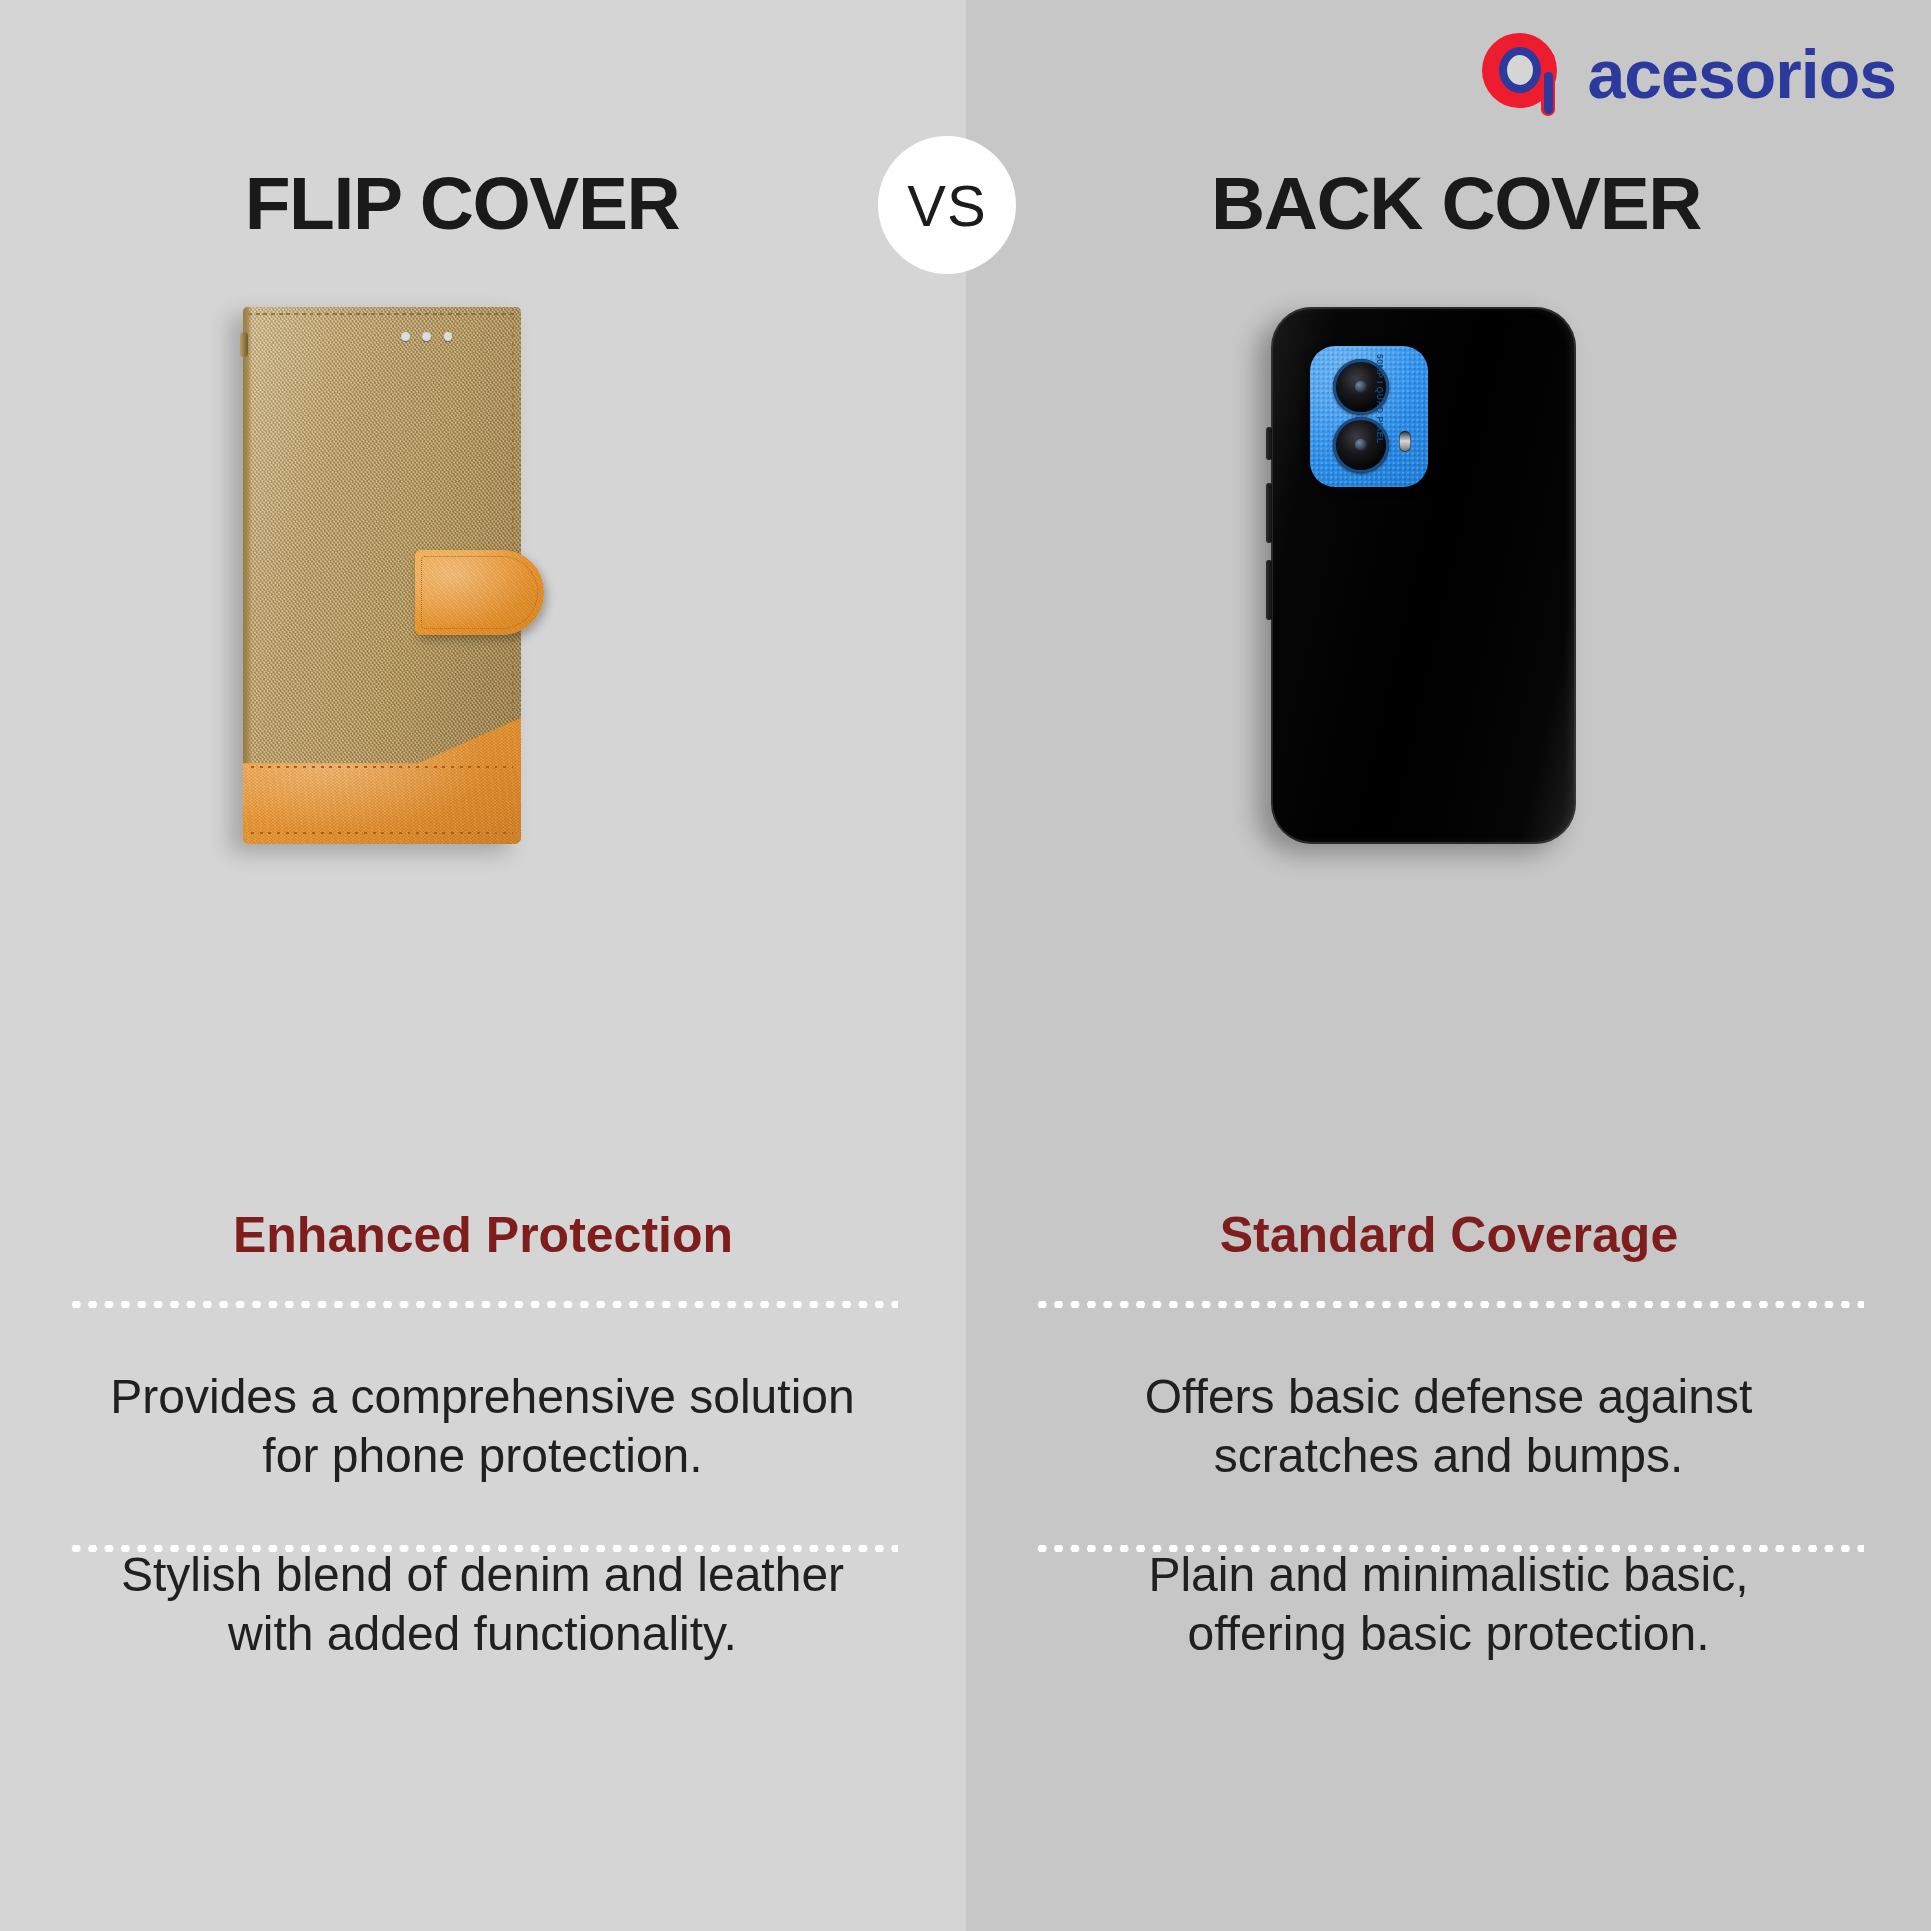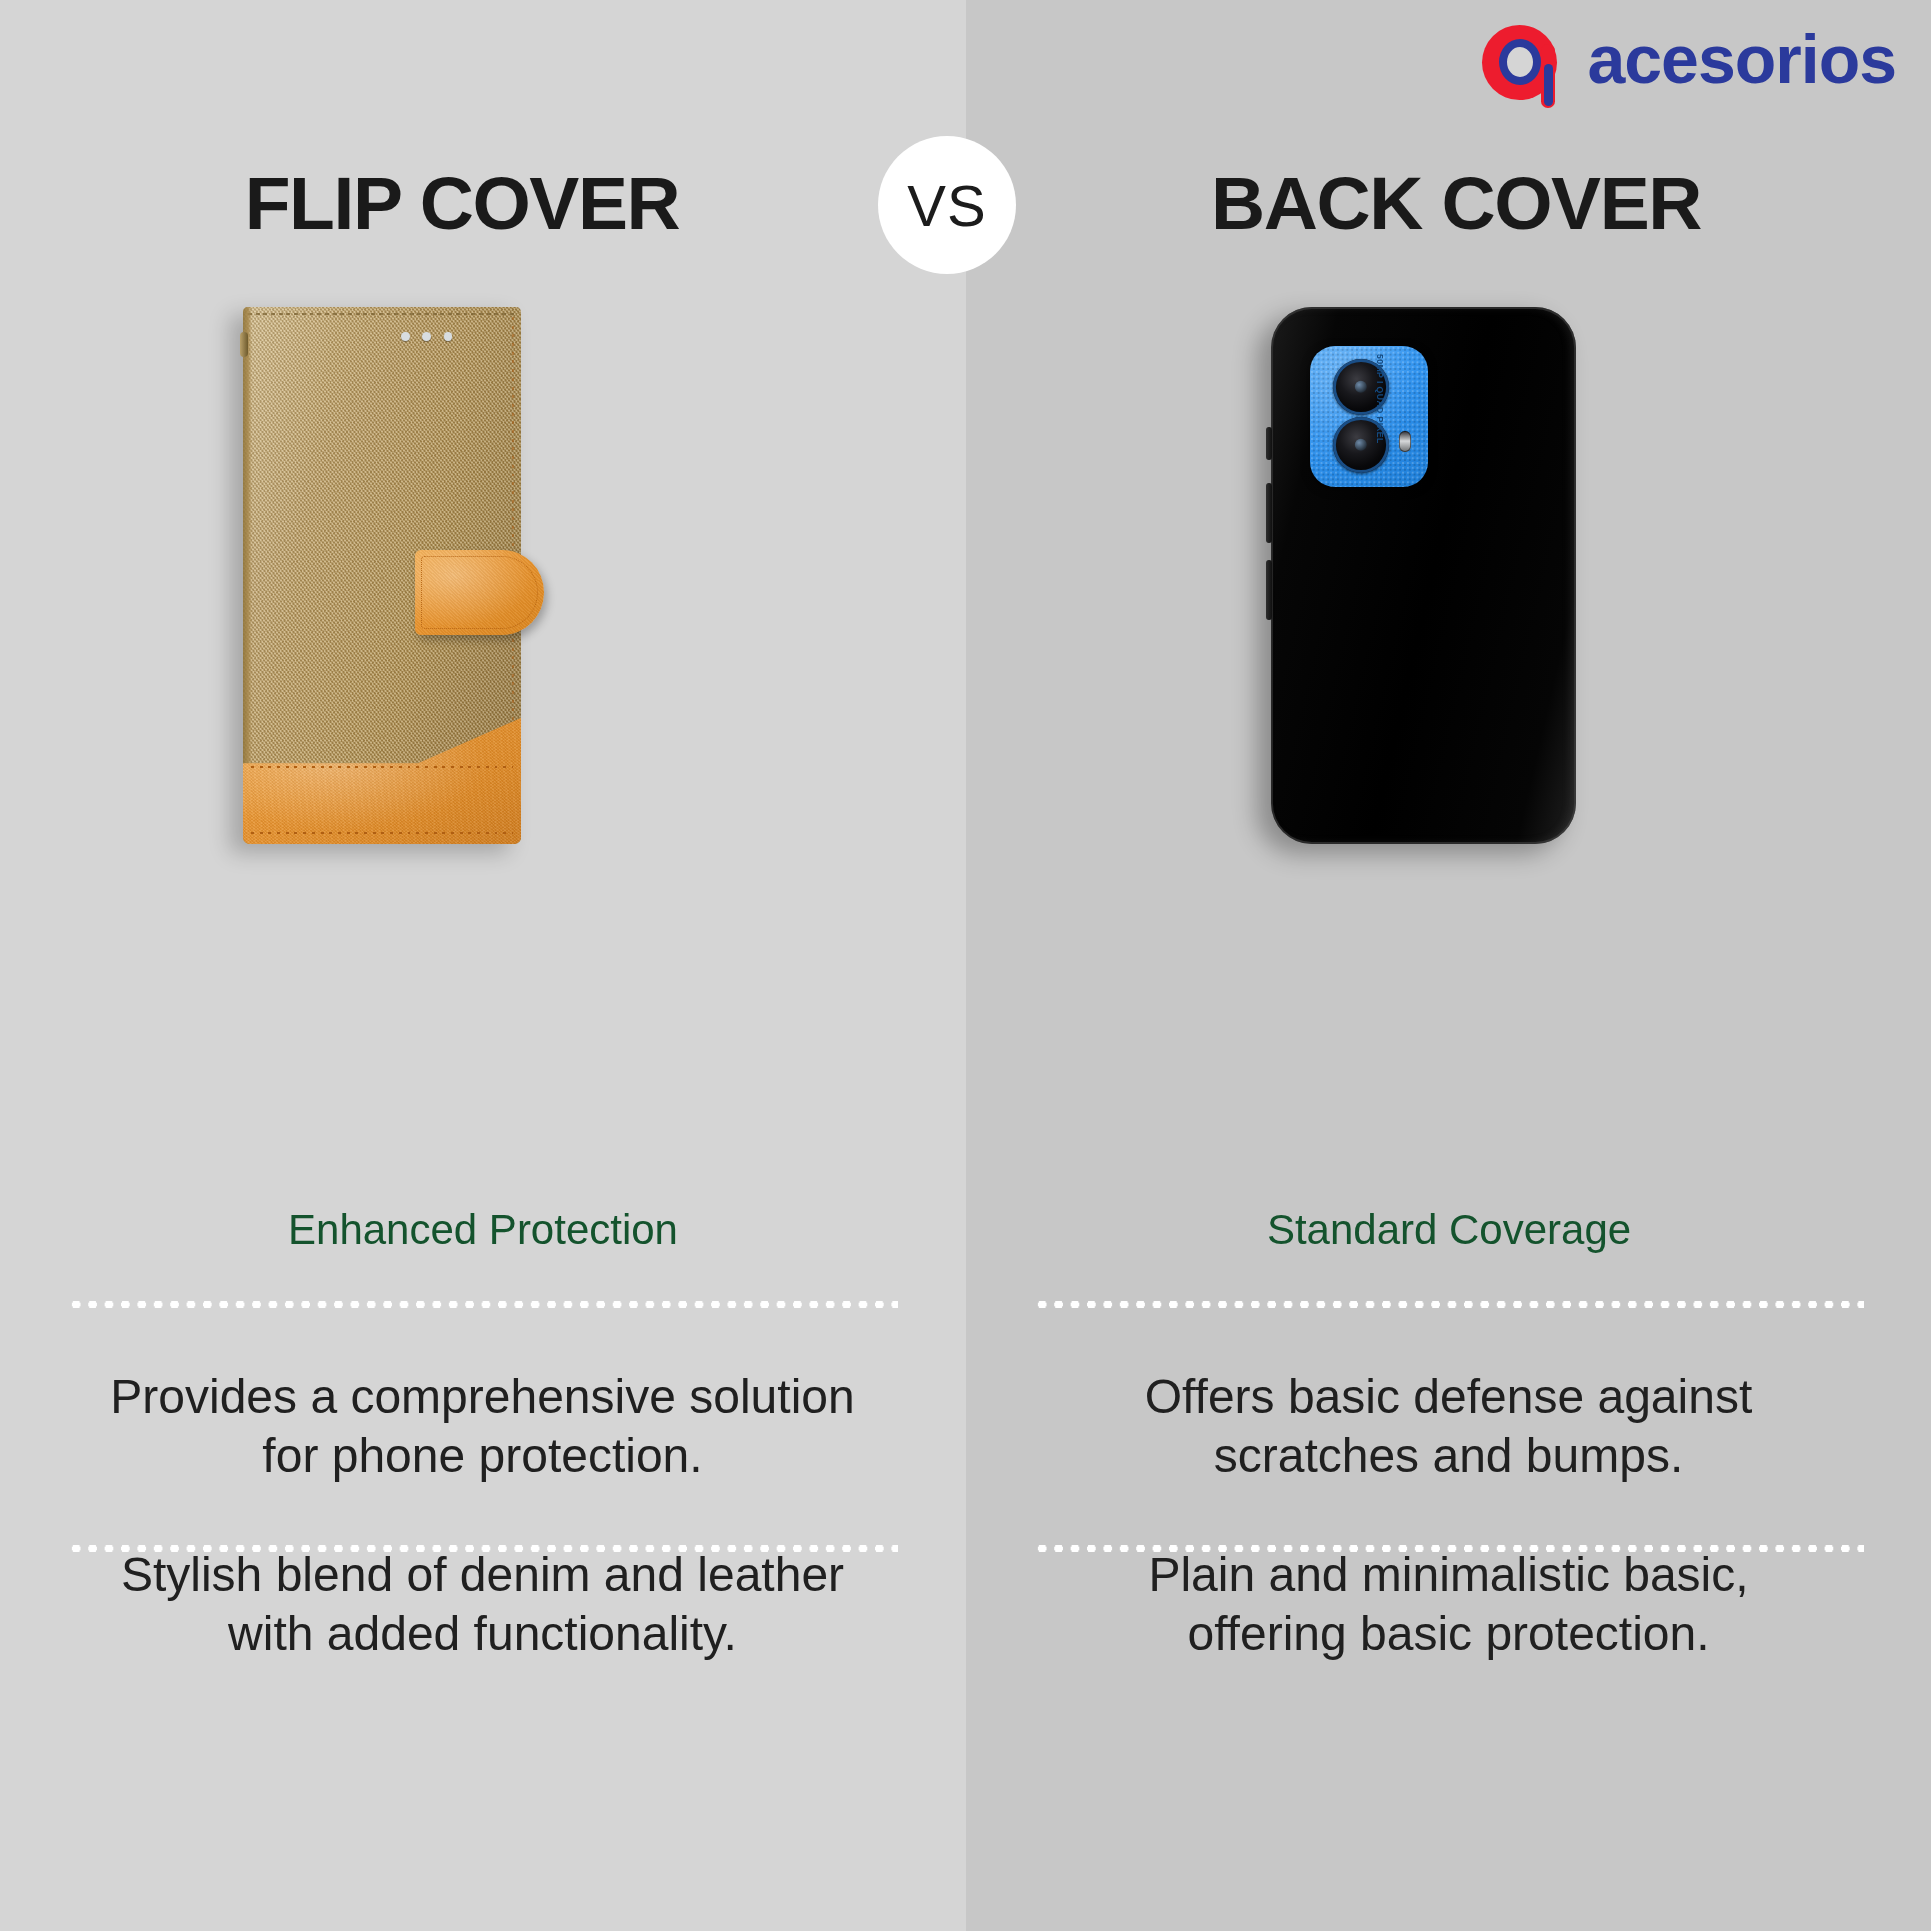--- a/index.html
+++ b/index.html
@@ -9,21 +9,21 @@
     background:#d4d4d4;
   }
   .stage{position:relative;width:1931px;height:1931px;}
 
   
   .panel{position:absolute;top:0;height:1931px;width:966px;}
   .panel.left{left:0;background:#d5d5d5;}
   .panel.right{left:966px;background:#c7c7c7;}
 
   
-  .logo{position:absolute;top:25px;right:35px;display:flex;align-items:flex-start;height:83px;gap:34px;}
+  .logo{position:absolute;top:25px;right:35px;display:flex;align-items:flex-end;height:83px;gap:34px;}
   .logo-a{position:relative;width:75px;height:75px;}
   .logo-a .ring{
     position:absolute;inset:0;border-radius:50%;
     background:#ed1c2e;
   }
   .logo-a .hole{
     position:absolute;left:16.4px;top:13.5px;width:42px;height:46px;border-radius:50%;
     background:#d5d5d5;border:8.7px solid #2b3a9c;box-sizing:border-box;
   }
   .logo-a .stem{
@@ -195,21 +195,21 @@
     font-weight:bold;
   }
 
   
   .col{position:absolute;width:966px;text-align:center;color:#1f1f1f;}
   .col.left{left:0;}
   .col.right{left:966px;}
 
   .feat-title{
     position:absolute;width:830px;left:68px;
-    font-size:42px;font-weight:400;line-height:1.2;color:#14532d;
+    font-size:50px;font-weight:700;line-height:1.2;color:#7f1d1d;
   }
   .feat-body{
     position:absolute;width:763px;left:101px;
     font-size:48px;font-weight:400;line-height:1.22;color:#202020;
   }
   .divider{
     position:absolute;height:6.8px;width:830px;left:68px;
     background-image:radial-gradient(circle, #ffffff 46%, rgba(255,255,255,0) 50%);
     background-size:16.4px 6.8px;background-repeat:repeat-x;
   }

